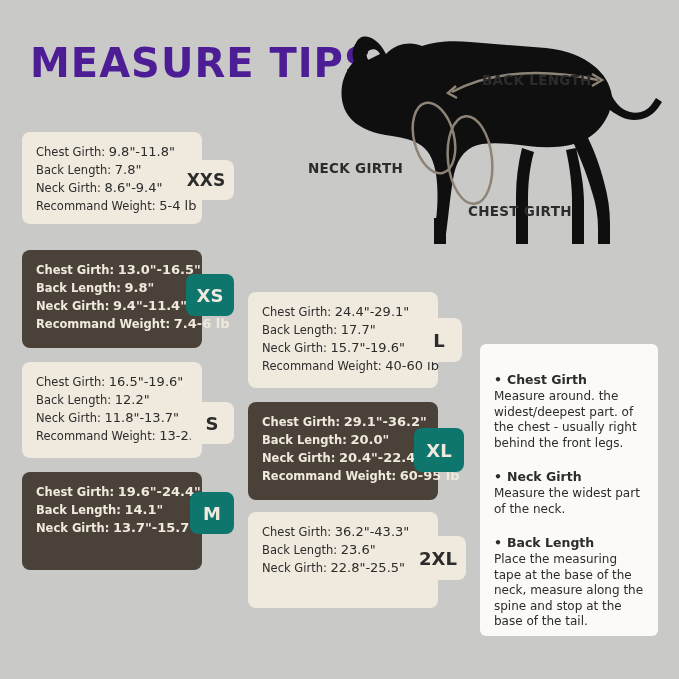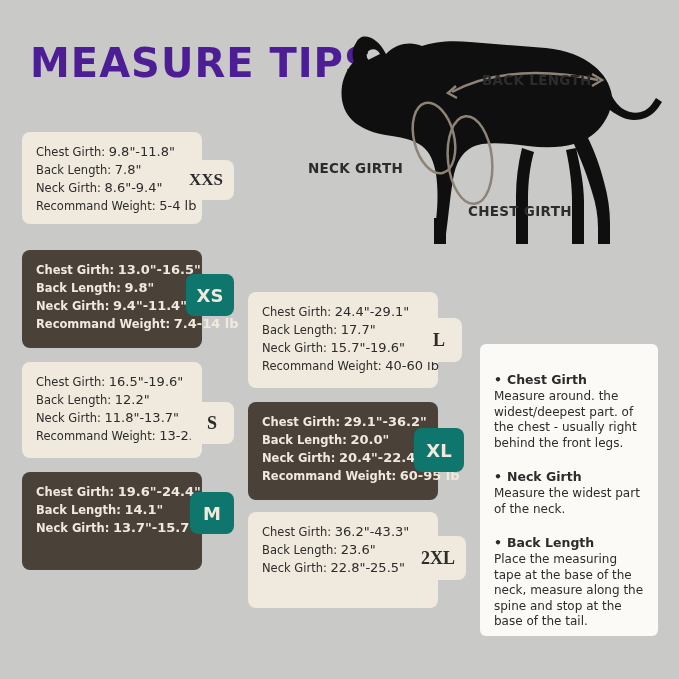--- a/index.html
+++ b/index.html
@@ -55,21 +55,20 @@
     border-radius: 8px;
     display: flex;
     align-items: center;
     justify-content: center;
     font-weight: bold;
     box-sizing: border-box;
   }
   .badge.light {
     background: #f0e9dd;
     color: #2c2c2c;
-    font-family: Liberation Serif, serif;
   }
   .badge.dark {
     background: #0f766e;
     color: #f0e9dd;
   }
 
   
   #card-xxs { left: 22px; top: 132px; width: 180px; height: 92px; }
   #badge-xxs { left: 178px; top: 160px; width: 56px; height: 40px; font-size: 17px; }
 
@@ -211,21 +210,21 @@
   <div class="line"><span class="lbl">Back Length:</span> <span class="val">7.8"</span></div>
   <div class="line"><span class="lbl">Neck Girth:</span> <span class="val">8.6"-9.4"</span></div>
   <div class="line"><span class="lbl">Recommand Weight:</span> <span class="val">5-4 lb</span></div>
 </div>
 <div class="badge light" id="badge-xxs">XXS</div>
 
 <div class="card dark" id="card-xs">
   <div class="line"><span class="lbl">Chest Girth:</span> <span class="val">13.0"-16.5"</span></div>
   <div class="line"><span class="lbl">Back Length:</span> <span class="val">9.8"</span></div>
   <div class="line"><span class="lbl">Neck Girth:</span> <span class="val">9.4"-11.4"</span></div>
-  <div class="line"><span class="lbl">Recommand Weight:</span> <span class="val">7.4-14 lb</span></div>
+  <div class="line"><span class="lbl">Recommand Weight:</span> <span class="val">7.4-6 lb</span></div>
 </div>
 <div class="badge dark" id="badge-xs">XS</div>
 
 <div class="card light" id="card-s">
   <div class="line"><span class="lbl">Chest Girth:</span> <span class="val">16.5"-19.6"</span></div>
   <div class="line"><span class="lbl">Back Length:</span> <span class="val">12.2"</span></div>
   <div class="line"><span class="lbl">Neck Girth:</span> <span class="val">11.8"-13.7"</span></div>
   <div class="line"><span class="lbl">Recommand Weight:</span> <span class="val">13-23 lb</span></div>
 </div>
 <div class="badge light" id="badge-s">S</div>

